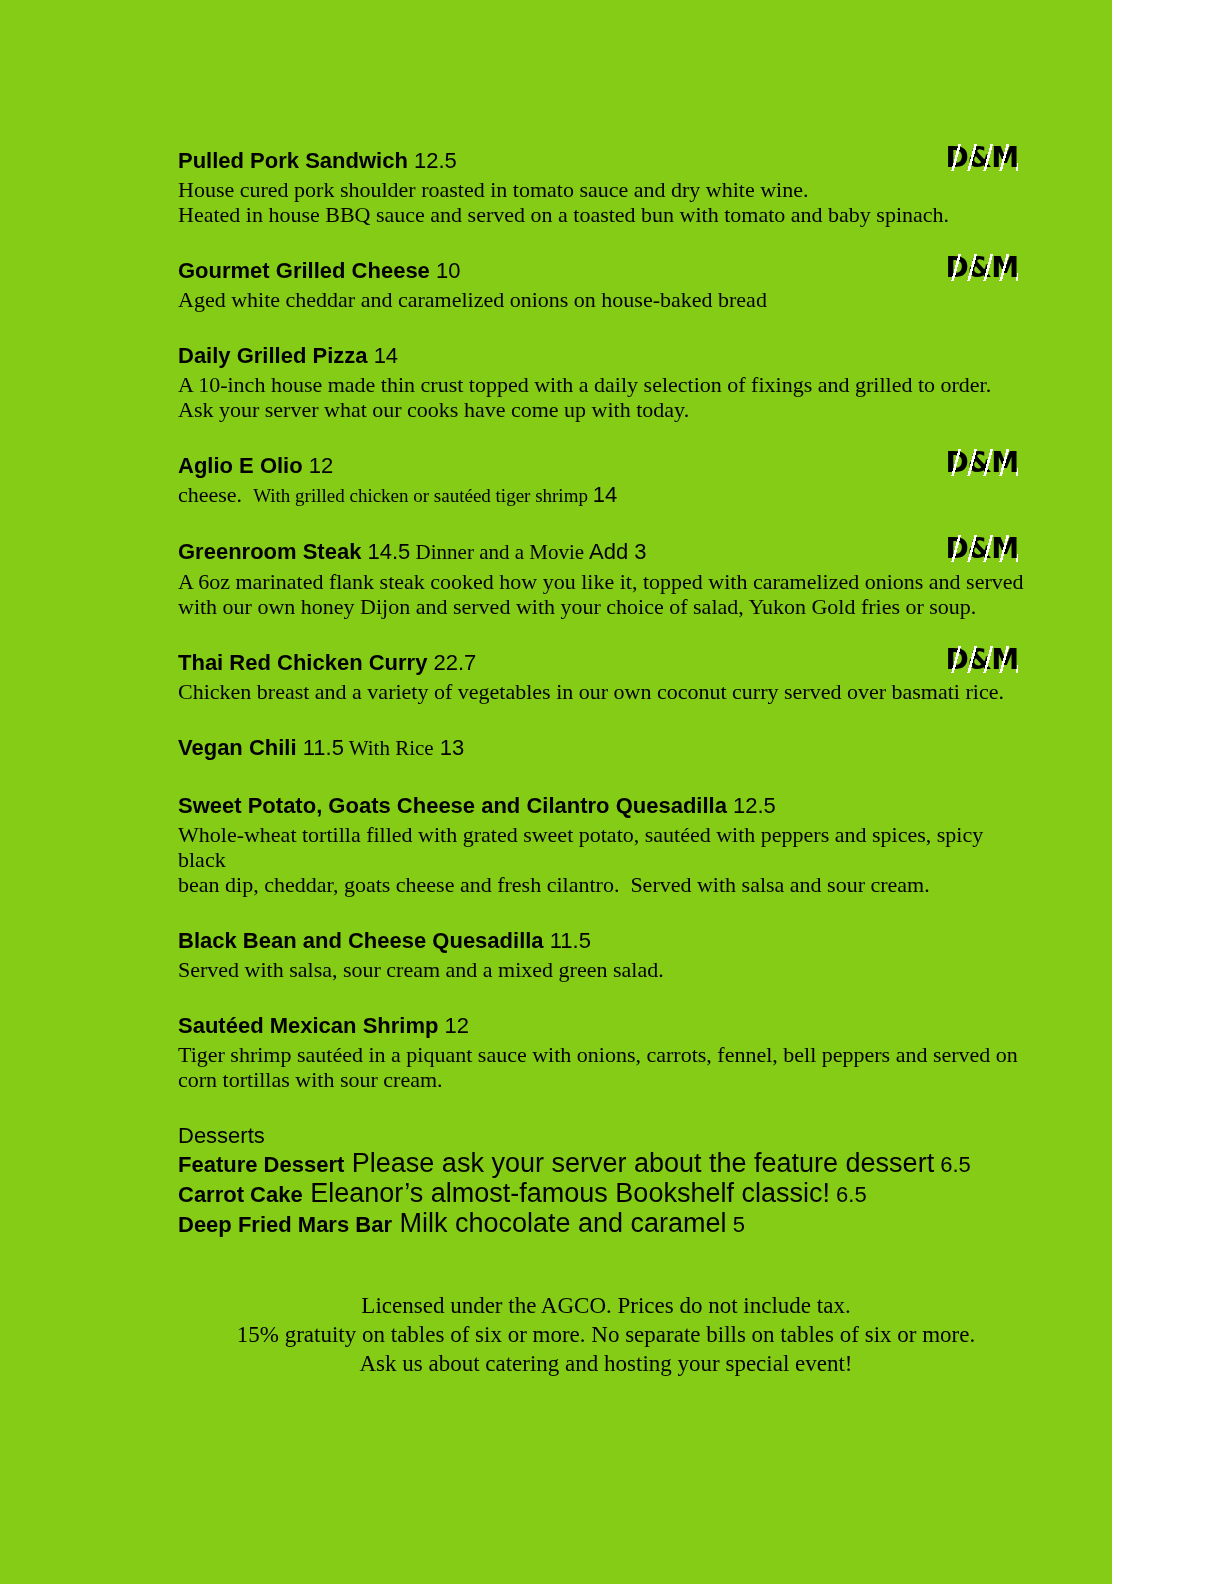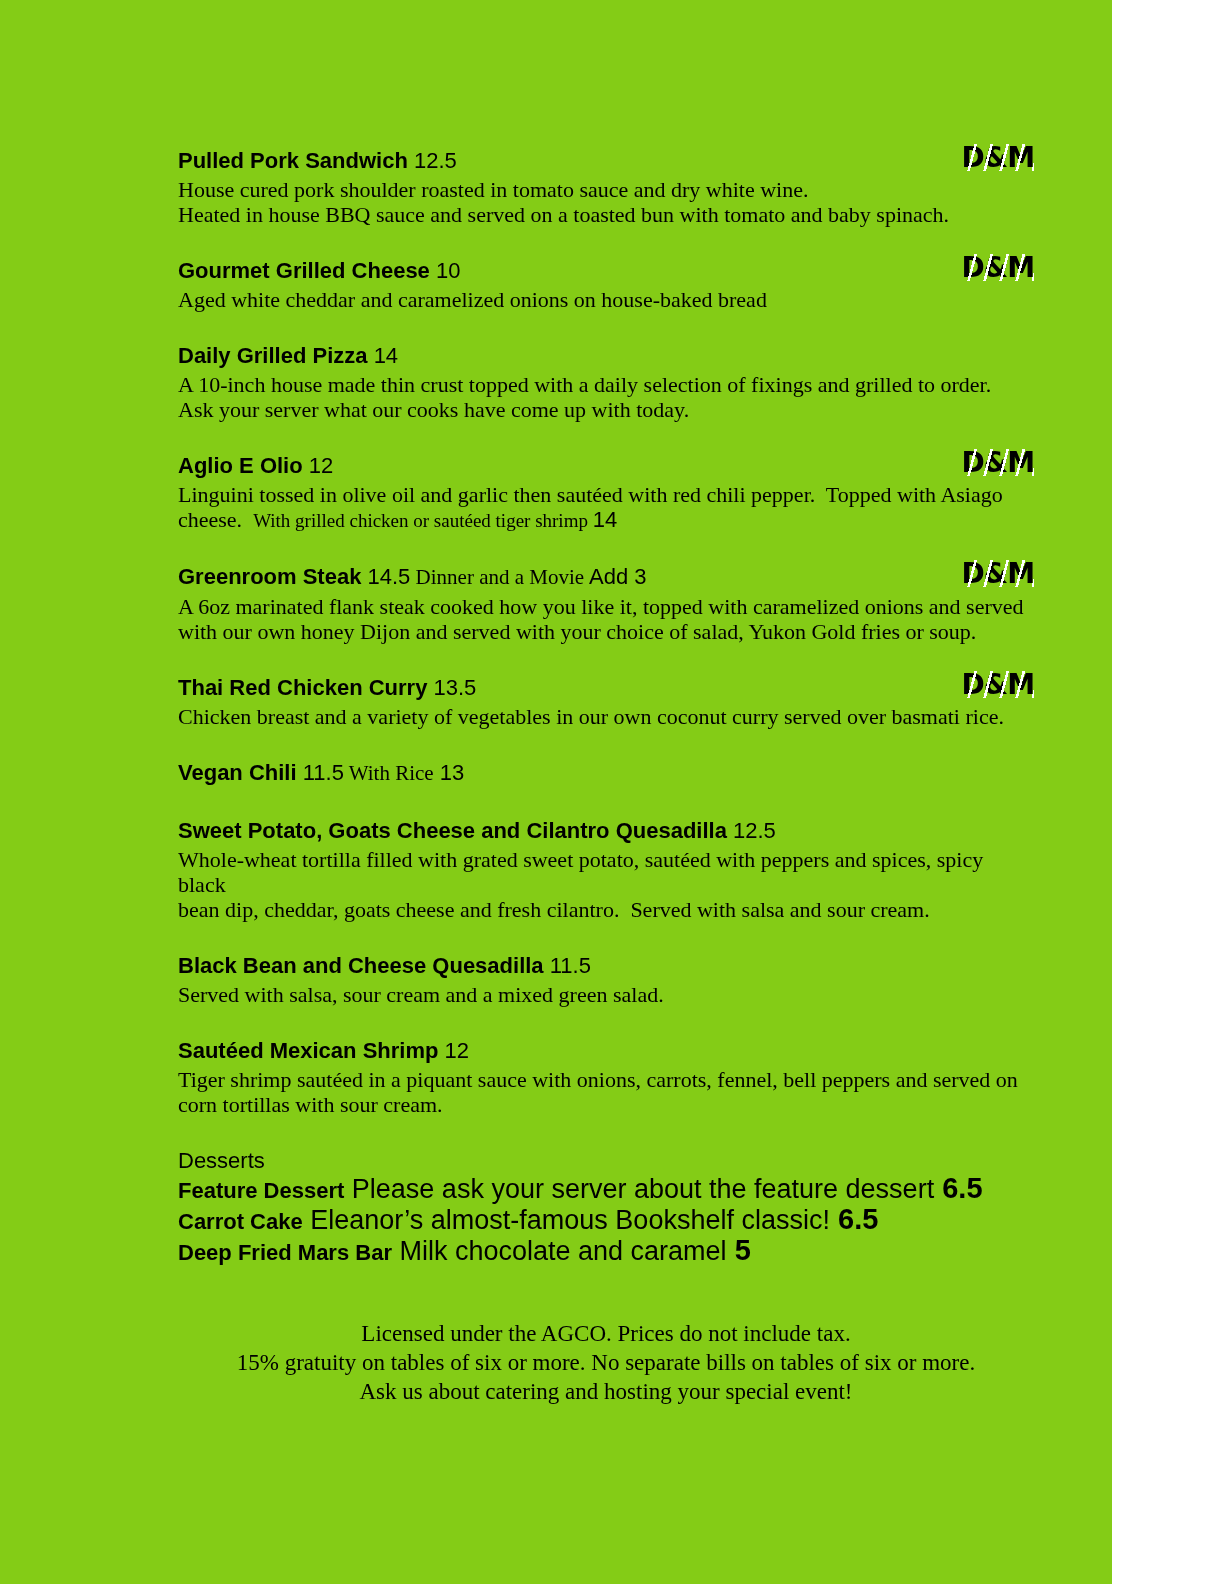--- a/index.html
+++ b/index.html
@@ -32,21 +32,21 @@
     font-family: "Liberation Sans", sans-serif;
     font-size: 22px;
   }
   .serif-note {
     font-weight: normal;
     font-family: "Liberation Serif", serif;
     font-size: 21px;
   }
   .dm-logo {
     position: absolute;
-    right: 0;
+    right: 16px;
     top: -3px;
     font-family: "DejaVu Sans", sans-serif;
     font-weight: 900;
     font-size: 28px;
     line-height: 27px;
     letter-spacing: -1px;
     color: #000;
   }
   .dm-logo::after {
     content: "";
@@ -83,22 +83,22 @@
     line-height: 29px;
     white-space: pre-wrap;
   }
   .dessert-desc {
     font-family: Liberation Sans, sans-serif;
     font-weight: normal;
     font-size: 27px;
   }
   .dessert-price {
     font-family: "Liberation Sans", sans-serif;
-    font-weight: bold;
-    font-size: 29px;
+    font-weight: normal;
+    font-size: 22px;
   }
   .footer {
     margin-top: 52px;
     text-align: center;
     font-family: "Liberation Serif", serif;
     font-size: 23px;
     line-height: 29px;
     color: #000;
   }
 </style>
@@ -116,28 +116,28 @@
         <div class="menu-item">
           <div class="item-header"><span class="item-name">Gourmet Grilled Cheese</span><span class="num"> 10</span><span class="dm-logo">D&amp;M</span></div>
           <div class="item-desc"><div class="desc-line"><span class="seg-body">Aged white cheddar and caramelized onions on house-baked bread</span></div></div>
         </div>
         <div class="menu-item">
           <div class="item-header"><span class="item-name">Daily Grilled Pizza</span><span class="num"> 14</span></div>
           <div class="item-desc"><div class="desc-line"><span class="seg-body">A 10-inch house made thin crust topped with a daily selection of fixings and grilled to order.</span></div><div class="desc-line"><span class="seg-body">Ask your server what our cooks have come up with today.</span></div></div>
         </div>
         <div class="menu-item">
           <div class="item-header"><span class="item-name">Aglio E Olio</span><span class="num"> 12</span><span class="dm-logo">D&amp;M</span></div>
-          <div class="item-desc"><div class="desc-line"><span class="seg-body">Linguini tossed in olive oil and garlic then sautéed with red chili pepper.  Topped with Asiago</span></div><div class="desc-line"><span class="seg-body">cheese.  </span><span class="seg-body-large">With grilled chicken or sautéed tiger shrimp </span><span class="seg-price">14</span></div></div>
+          <div class="item-desc"><div class="desc-line"><span class="seg-body">cheese.  </span><span class="seg-body-large">With grilled chicken or sautéed tiger shrimp </span><span class="seg-price">14</span></div></div>
         </div>
         <div class="menu-item">
           <div class="item-header"><span class="item-name">Greenroom Steak</span><span class="num"> 14.5</span><span class="serif-note"> Dinner and a Movie</span><span class="num"> Add 3</span><span class="dm-logo">D&amp;M</span></div>
           <div class="item-desc"><div class="desc-line"><span class="seg-body">A 6oz marinated flank steak cooked how you like it, topped with caramelized onions and served</span></div><div class="desc-line"><span class="seg-body">with our own honey Dijon and served with your choice of salad, Yukon Gold fries or soup.</span></div></div>
         </div>
         <div class="menu-item">
-          <div class="item-header"><span class="item-name">Thai Red Chicken Curry</span><span class="num"> 13.5</span><span class="dm-logo">D&amp;M</span></div>
+          <div class="item-header"><span class="item-name">Thai Red Chicken Curry</span><span class="num"> 22.7</span><span class="dm-logo">D&amp;M</span></div>
           <div class="item-desc"><div class="desc-line"><span class="seg-body">Chicken breast and a variety of vegetables in our own coconut curry served over basmati rice.</span></div></div>
         </div>
         <div class="menu-item">
           <div class="item-header"><span class="item-name">Vegan Chili</span><span class="num"> 11.5</span><span class="serif-note"> With Rice</span><span class="num"> 13</span></div>
         </div>
         <div class="menu-item">
           <div class="item-header"><span class="item-name">Sweet Potato, Goats Cheese and Cilantro Quesadilla</span><span class="num"> 12.5</span></div>
           <div class="item-desc"><div class="desc-line"><span class="seg-body">Whole-wheat tortilla filled with grated sweet potato, sautéed with peppers and spices, spicy black</span></div><div class="desc-line"><span class="seg-body">bean dip, cheddar, goats cheese and fresh cilantro.  Served with salsa and sour cream.</span></div></div>
         </div>
         <div class="menu-item">

